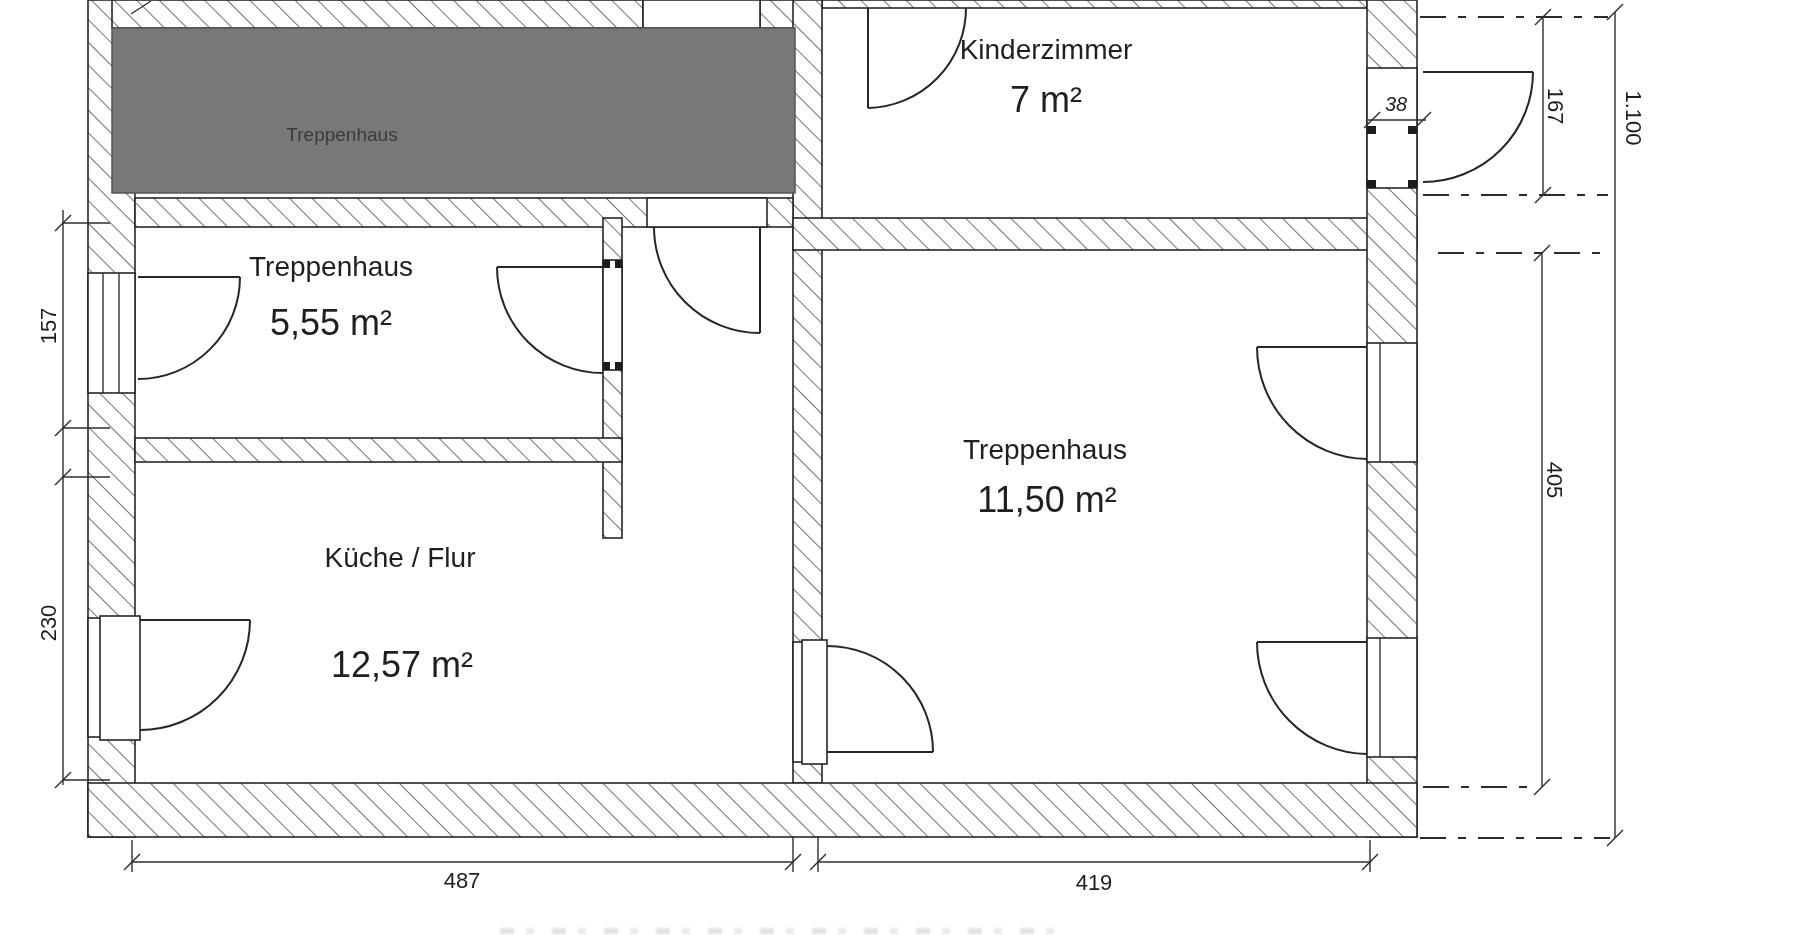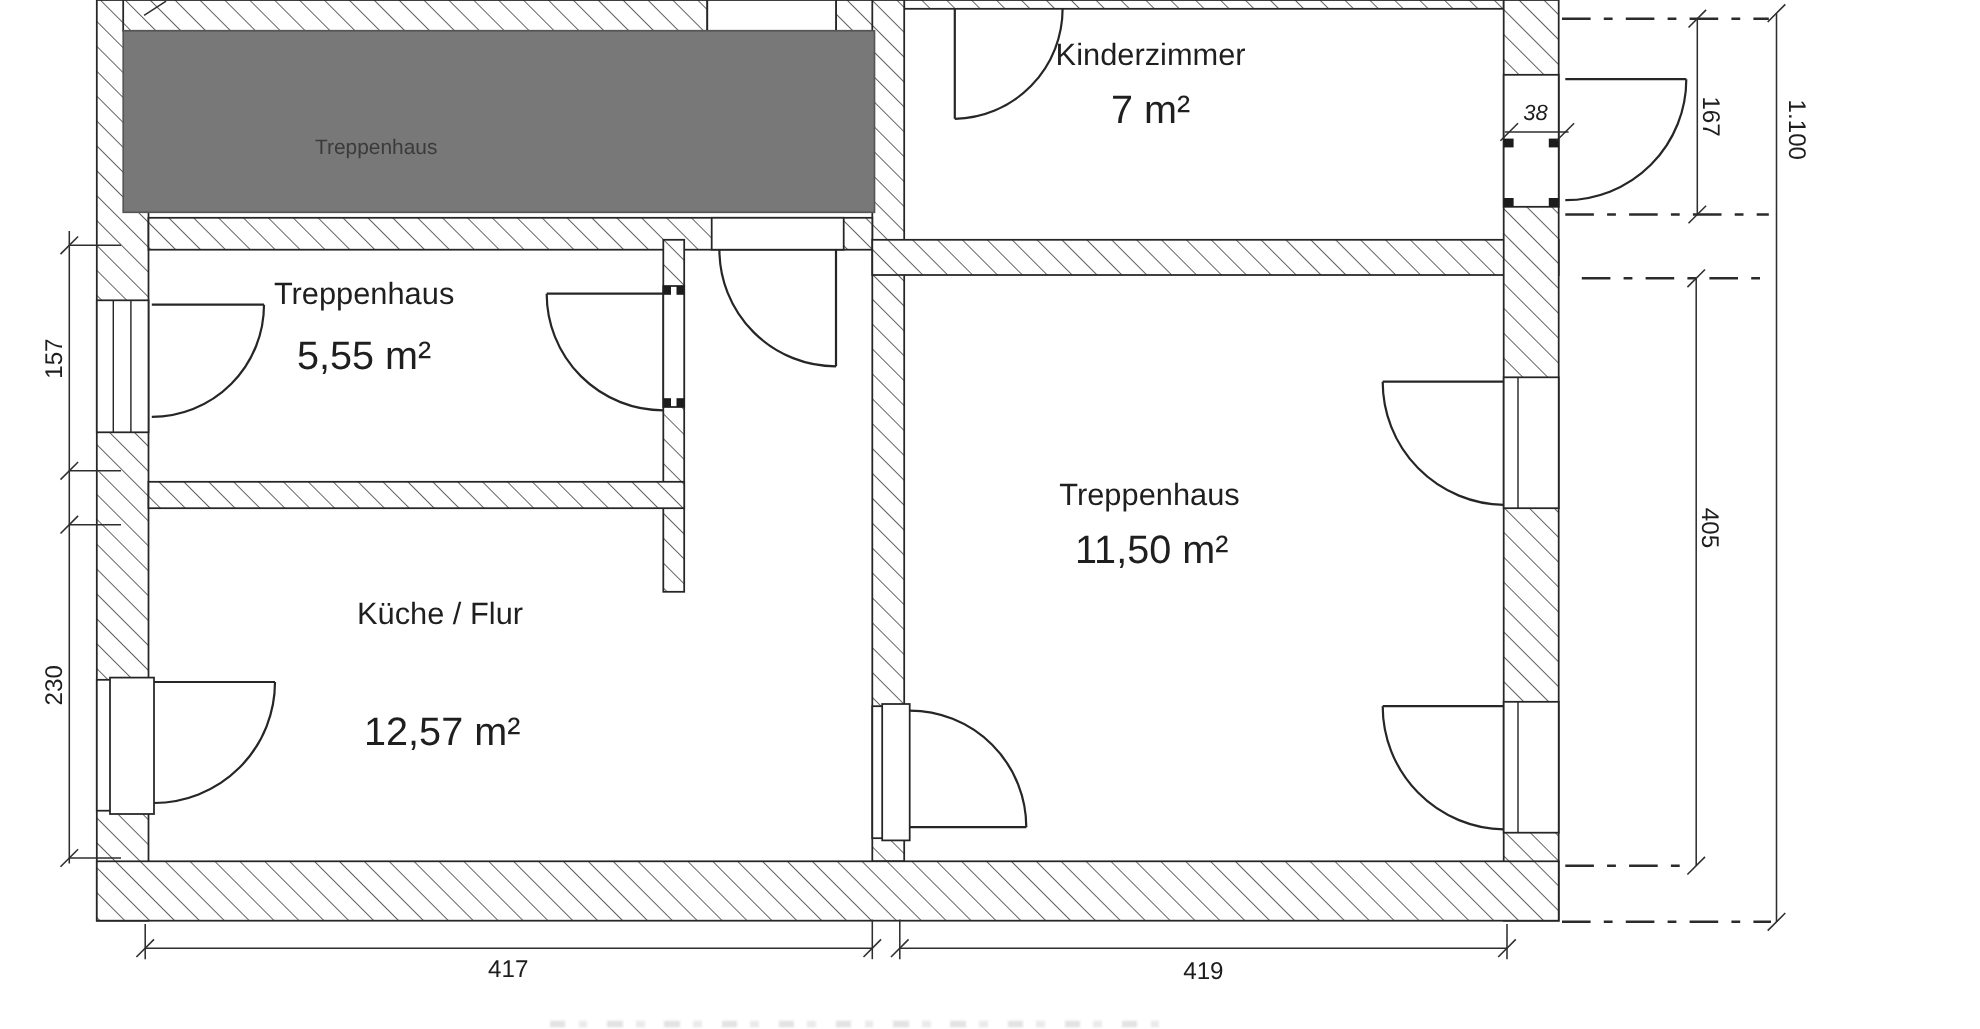--- a/index.html
+++ b/index.html
@@ -188,21 +188,21 @@
 
   <div class="lbl room-name" style="left:400px;top:558px">Küche / Flur</div>
   <div class="lbl room-area" style="left:402px;top:665px">12,57 m²</div>
 
   <div class="lbl room-name" style="left:1045px;top:450px">Treppenhaus</div>
   <div class="lbl room-area" style="left:1047px;top:500px">11,50 m²</div>
 
   <div class="lbl dim rot-ccw" style="left:49px;top:326px">157</div>
   <div class="lbl dim rot-ccw" style="left:49px;top:623px">230</div>
 
-  <div class="lbl dim" style="left:462px;top:881px">417</div>
+  <div class="lbl dim" style="left:462px;top:881px">487</div>
   <div class="lbl dim" style="left:1094px;top:883px">419</div>
 
   <div class="lbl dim dim-sm" style="left:1396px;top:104px">38</div>
   <div class="lbl dim rot-cw" style="left:1555px;top:106px">167</div>
   <div class="lbl dim rot-cw" style="left:1554px;top:480px">405</div>
   <div class="lbl dim rot-cw" style="left:1633px;top:118px">1.100</div>
 
   <div class="cutoff"></div>
 </div>
 

